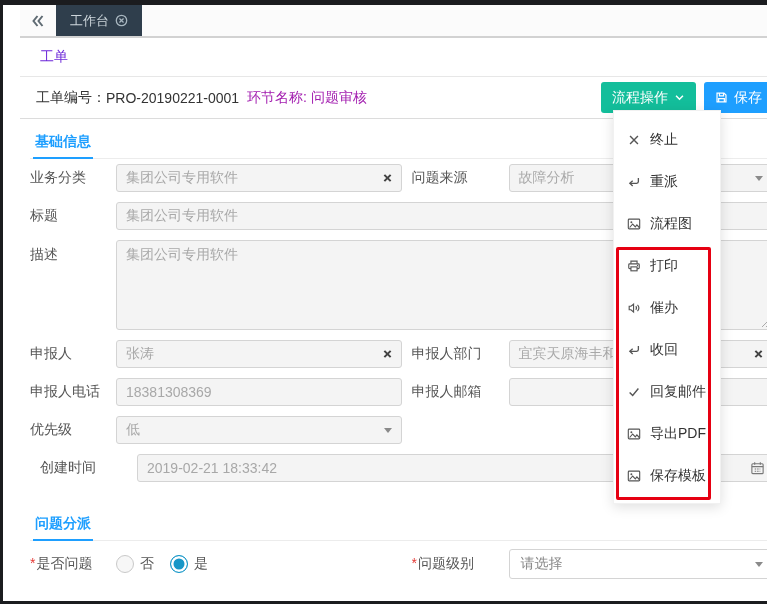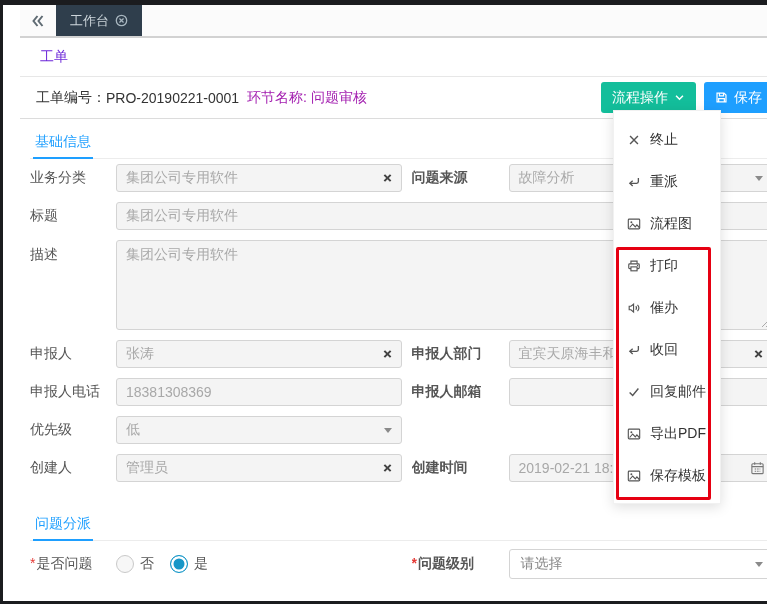--- a/index.html
+++ b/index.html
@@ -30,27 +30,27 @@
   .toolbar .order-text { color:#333; }
   .toolbar .step-text { color:#a21caf; margin-left:8px; }
   .toolbar .spacer { flex:1; }
   .btn { height:31px; border:none; border-radius:3px; color:#fff; font-size:14px; display:inline-flex; align-items:center; gap:6px; padding:0 11px; cursor:pointer; font-family:inherit; }
   .btn-flow { background:#13be9b; margin-right:8px; }
   .btn-save { background:#1e9fff; }
 
   
   .main { padding:0 10px; }
   .section-header { margin-top:12px; border-bottom:1px solid #ececec; padding-left:3px; }
-  .section-title { display:inline-block; color:#1e9fff; font-weight:normal; padding:2px 2px 6px; border-bottom:2px solid #1e9fff; margin-bottom:-1px; }
+  .section-title { display:inline-block; color:#1e9fff; font-weight:bold; padding:2px 2px 6px; border-bottom:2px solid #1e9fff; margin-bottom:-1px; }
 
   .frow { display:flex; align-items:center; height:38px; }
   .frow.trow { height:100px; align-items:flex-start; padding-top:5px; }
   .half { flex:1; display:flex; align-items:center; min-width:0; }
   .flabel { width:86px; flex-shrink:0; color:#555; white-space:nowrap; overflow:hidden; }
-  .rlabel { width:97px; margin-left:10px;font-weight:bold; }
+  .rlabel { width:97px; margin-left:10px; }
   .req { color:#e53935; margin-right:1px; }
 
   .fieldwrap { flex:1; min-width:0; }
   .ctrl { position:relative; height:28px; background:#f4f4f4; border:1px solid #d4d4d4; border-radius:3px; display:flex; align-items:center; padding:0 26px 0 9px; color:#a8a8a8; overflow:hidden; white-space:nowrap; }
   .ctrl.white { background:#fff; color:#888; height:30px;padding-left:11px; }
   .ctrl.area { height:90px; align-items:flex-start; padding-top:5px; }
   .clear-x { position:absolute; right:8px; top:50%; transform:translateY(-50%); display:flex; cursor:pointer; }
   .caret { position:absolute; right:9px; top:50%; margin-top:-2px; width:0; height:0; border-left:4px solid transparent; border-right:4px solid transparent; border-top:5px solid #8a8a8a; }
   .cal { position:absolute; right:7px; top:50%; transform:translateY(-50%); display:flex; cursor:pointer; }
   .grip { position:absolute; right:2px; bottom:2px; }
@@ -238,33 +238,20 @@
             <span>低</span>
             <span class="caret"></span>
           </div>
         </div>
       </div>
       <div class="half"></div>
     </div>
 
     <div class="frow">
       <div class="half">
-        <span class="flabel">创建人</span>
-        <div class="fieldwrap">
-          <div class="ctrl">
-            <span>管理员</span>
-            <span class="clear-x">
-              <svg width="11" height="11" viewBox="0 0 14 14" fill="none" stroke="#444" stroke-width="2.6">
-                  <path d="M3 3 L11 11 M11 3 L3 11"></path>
-                </svg>
-            </span>
-          </div>
-        </div>
-      </div>
-      <div class="half">
         <span class="flabel rlabel">创建时间</span>
         <div class="fieldwrap">
           <div class="ctrl">
             <span>2019-02-21 18:33:42</span>
             <span class="cal">
               <svg width="15" height="15" viewBox="0 0 16 16" fill="none" stroke="#777" stroke-width="1.2">
                   <rect x="2" y="3.5" width="12" height="10.5" rx="1"></rect>
                   <path d="M2 6.5 H14"></path>
                   <path d="M5 1.8 V4.5 M11 1.8 V4.5"></path>
                   <path d="M5 9 H11 M5 11.5 H11" stroke-dasharray="1.6 1"></path>

